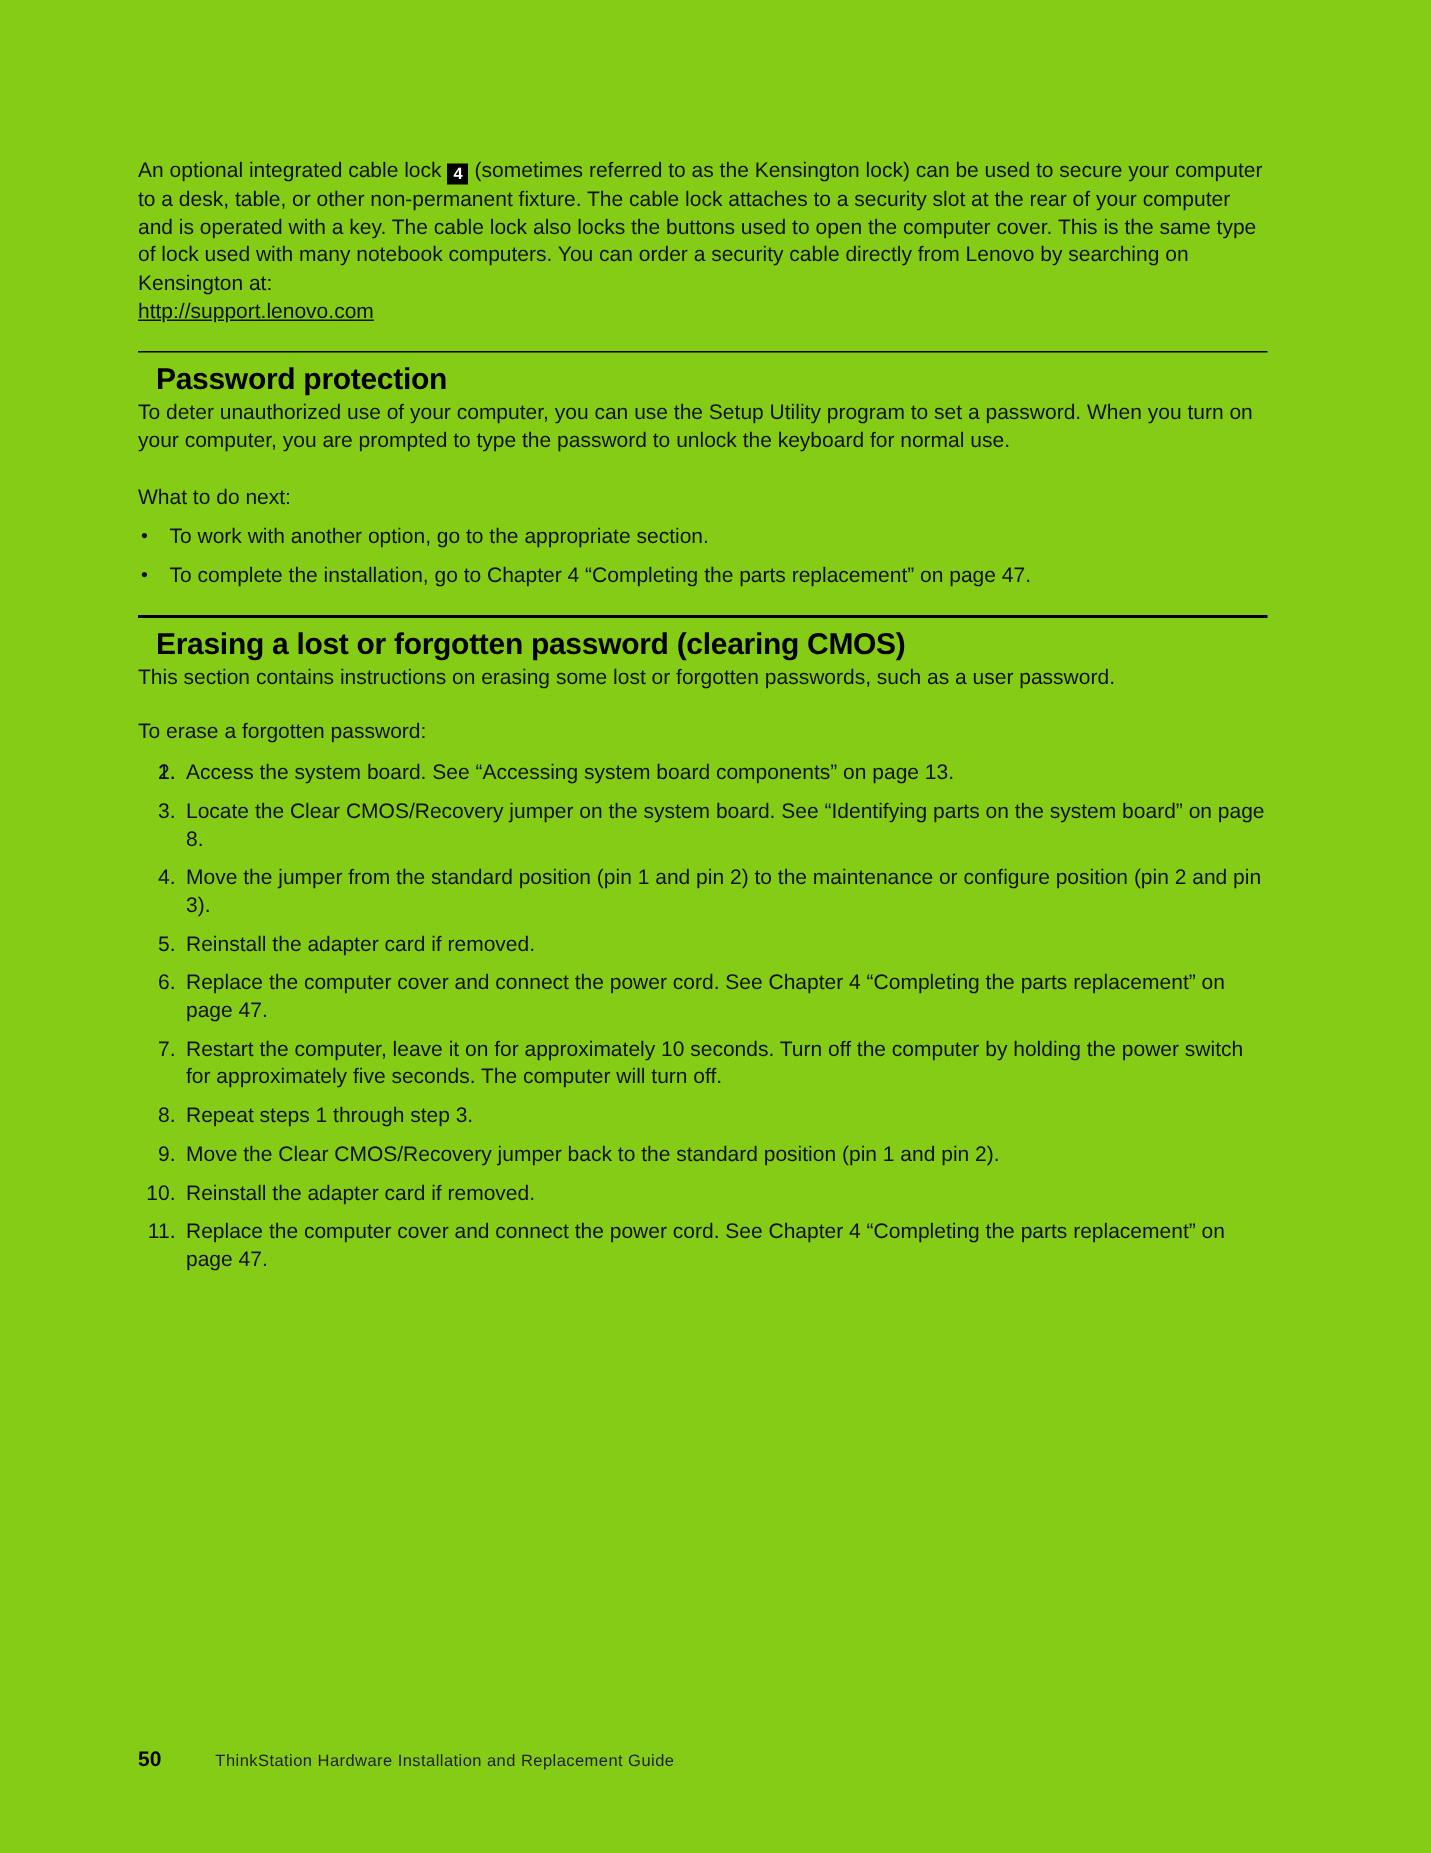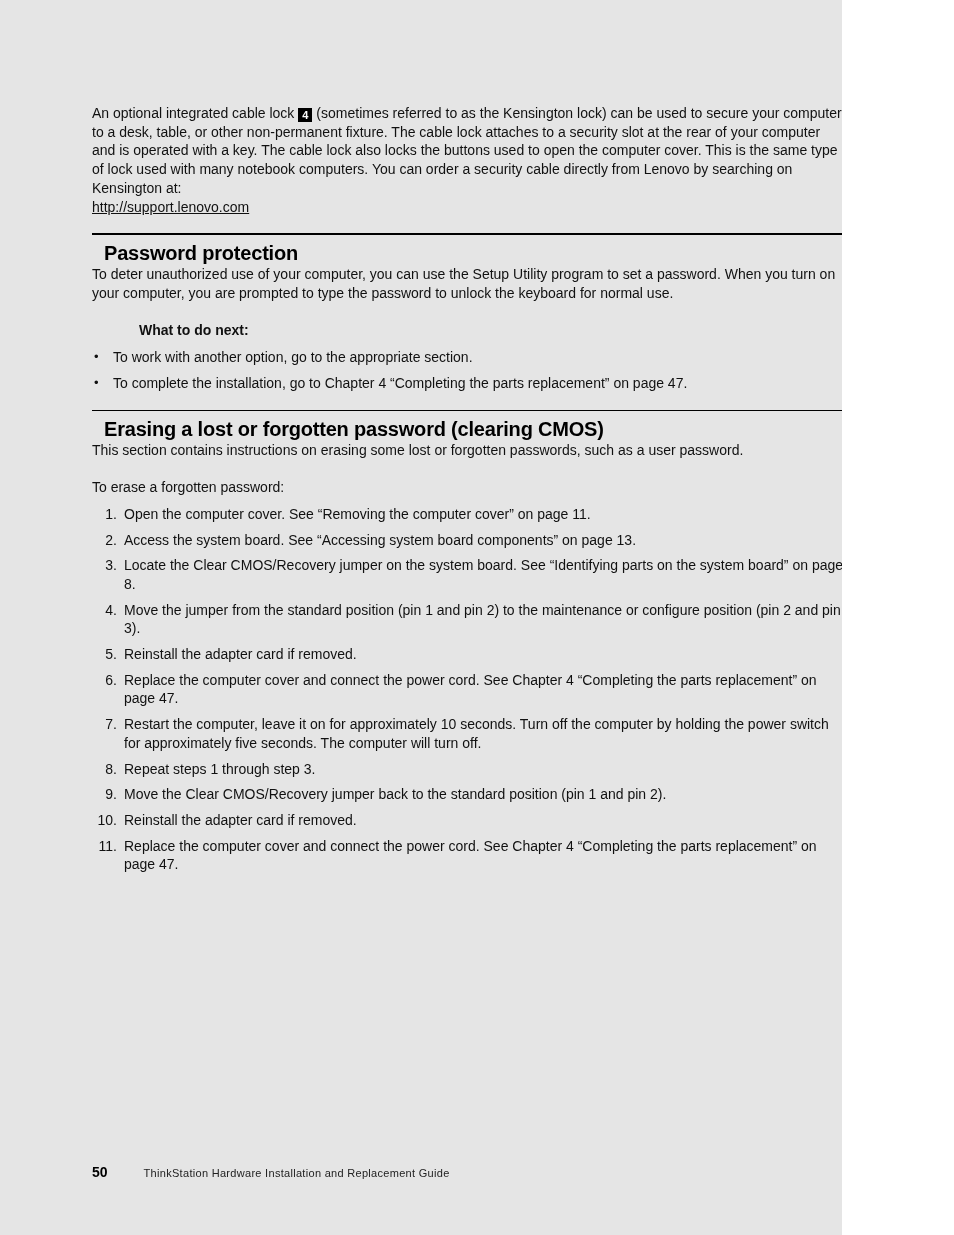--- a/index.html
+++ b/index.html
@@ -2,23 +2,23 @@
 <html><head>
 <meta charset="utf-8">
 <style>
   html, body {
     margin: 0;
     padding: 0;
     background: #ffffff;
   }
   .page {
     position: relative;
-    width: 842px;
+    width: 954px;
     height: 1235px;
-    background: #e5e5e5;
+    background: #84cc16;
     color: #111111;
     font-family: "Liberation Sans", "DejaVu Sans", sans-serif;
     overflow: hidden;
   }
   .content {
     position: absolute;
     left: 92px;
     top: 0;
     width: 753px;
   }
@@ -41,24 +41,23 @@
     font-size: 20px;
     line-height: 24px;
     font-weight: bold;
     margin: 6px 0 0 12px;
     color: #000000;
     letter-spacing: -0.2px;
   }
   .para { }
   .what-next {
     margin-top: 19px;
-    font-weight: bold;
-    font-size: 14px;
-    line-height: 18.7px;
-    margin-left: 47px;
+    font-weight: normal;
+    font-size: 14px;
+    line-height: 18.7px;
   }
   ul.bullet-list {
     list-style: none;
     margin: 8px 0 0 0;
     padding: 0;
   }
   ul.bullet-list li {
     position: relative;
     padding-left: 21px;
     margin-bottom: 7.5px;
@@ -157,21 +156,20 @@
 
     <h1 class="section-heading">Erasing a lost or forgotten password (clearing CMOS)</h1>
 
     <div class="body-text para">This section contains instructions on erasing some lost or forgotten passwords, such as a user password.</div>
 
     <div class="body-text lead">To erase a forgotten password:</div>
 
     <ol class="steps-list">
       <li>
         <span class="step-num">1.</span>
-        <span>Open the computer cover. See “Removing the computer cover” on page 11.</span>
       </li>
       <li>
         <span class="step-num">2.</span>
         <span>Access the system board. See “Accessing system board components” on page 13.</span>
       </li>
       <li>
         <span class="step-num">3.</span>
         <span>Locate the Clear CMOS/Recovery jumper on the system board. See “Identifying parts on the system board” on page 8.</span>
       </li>
       <li>

